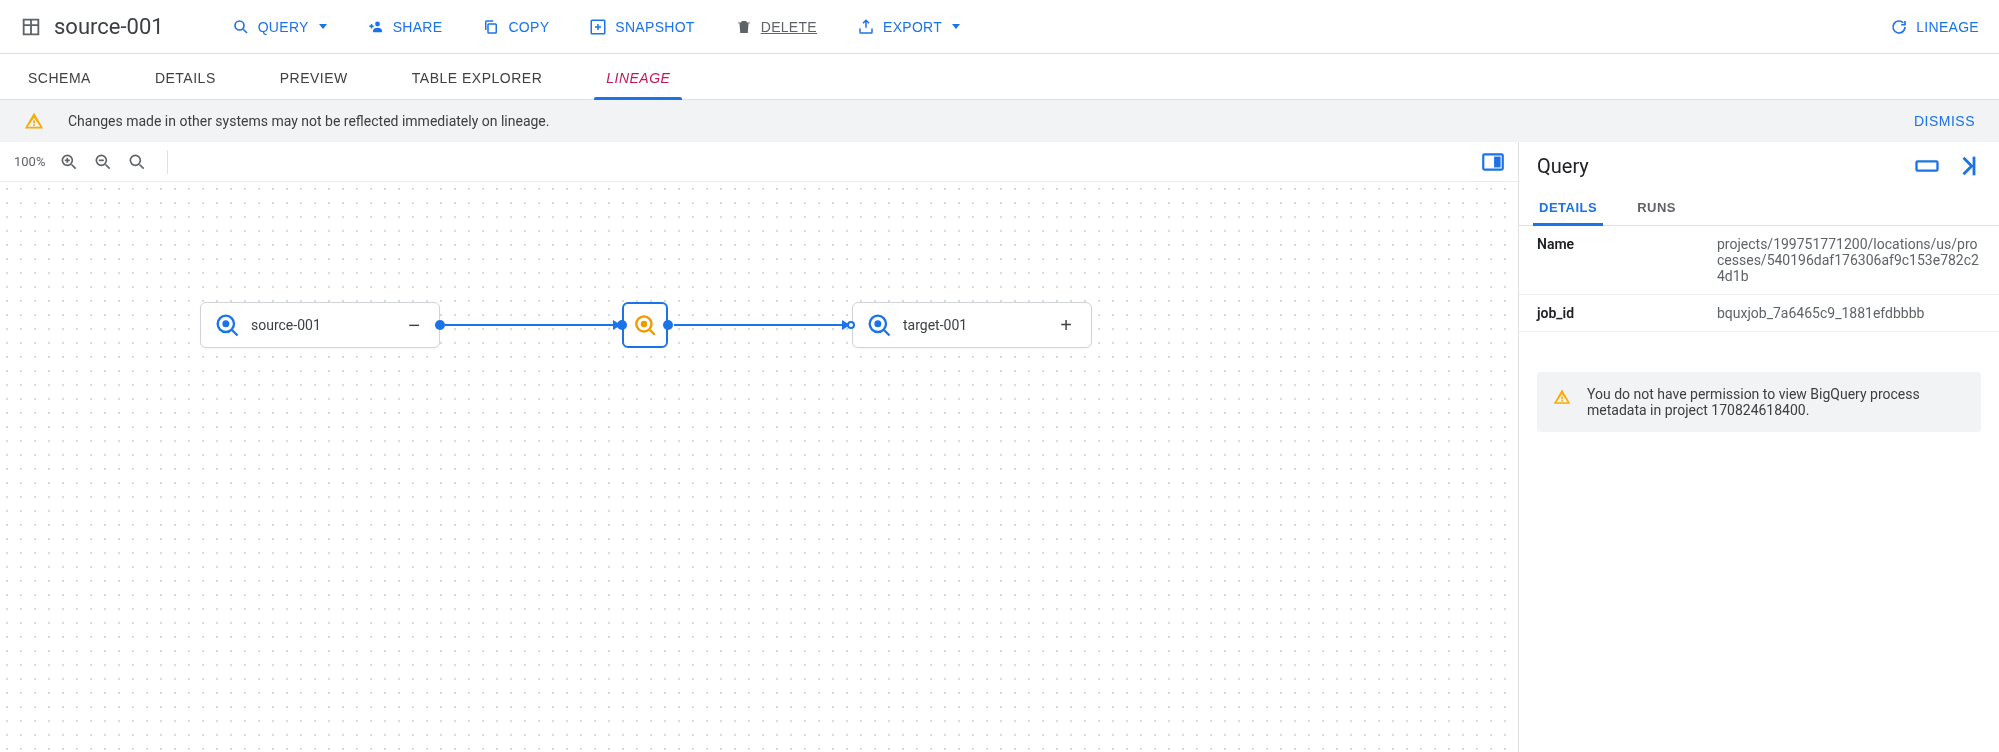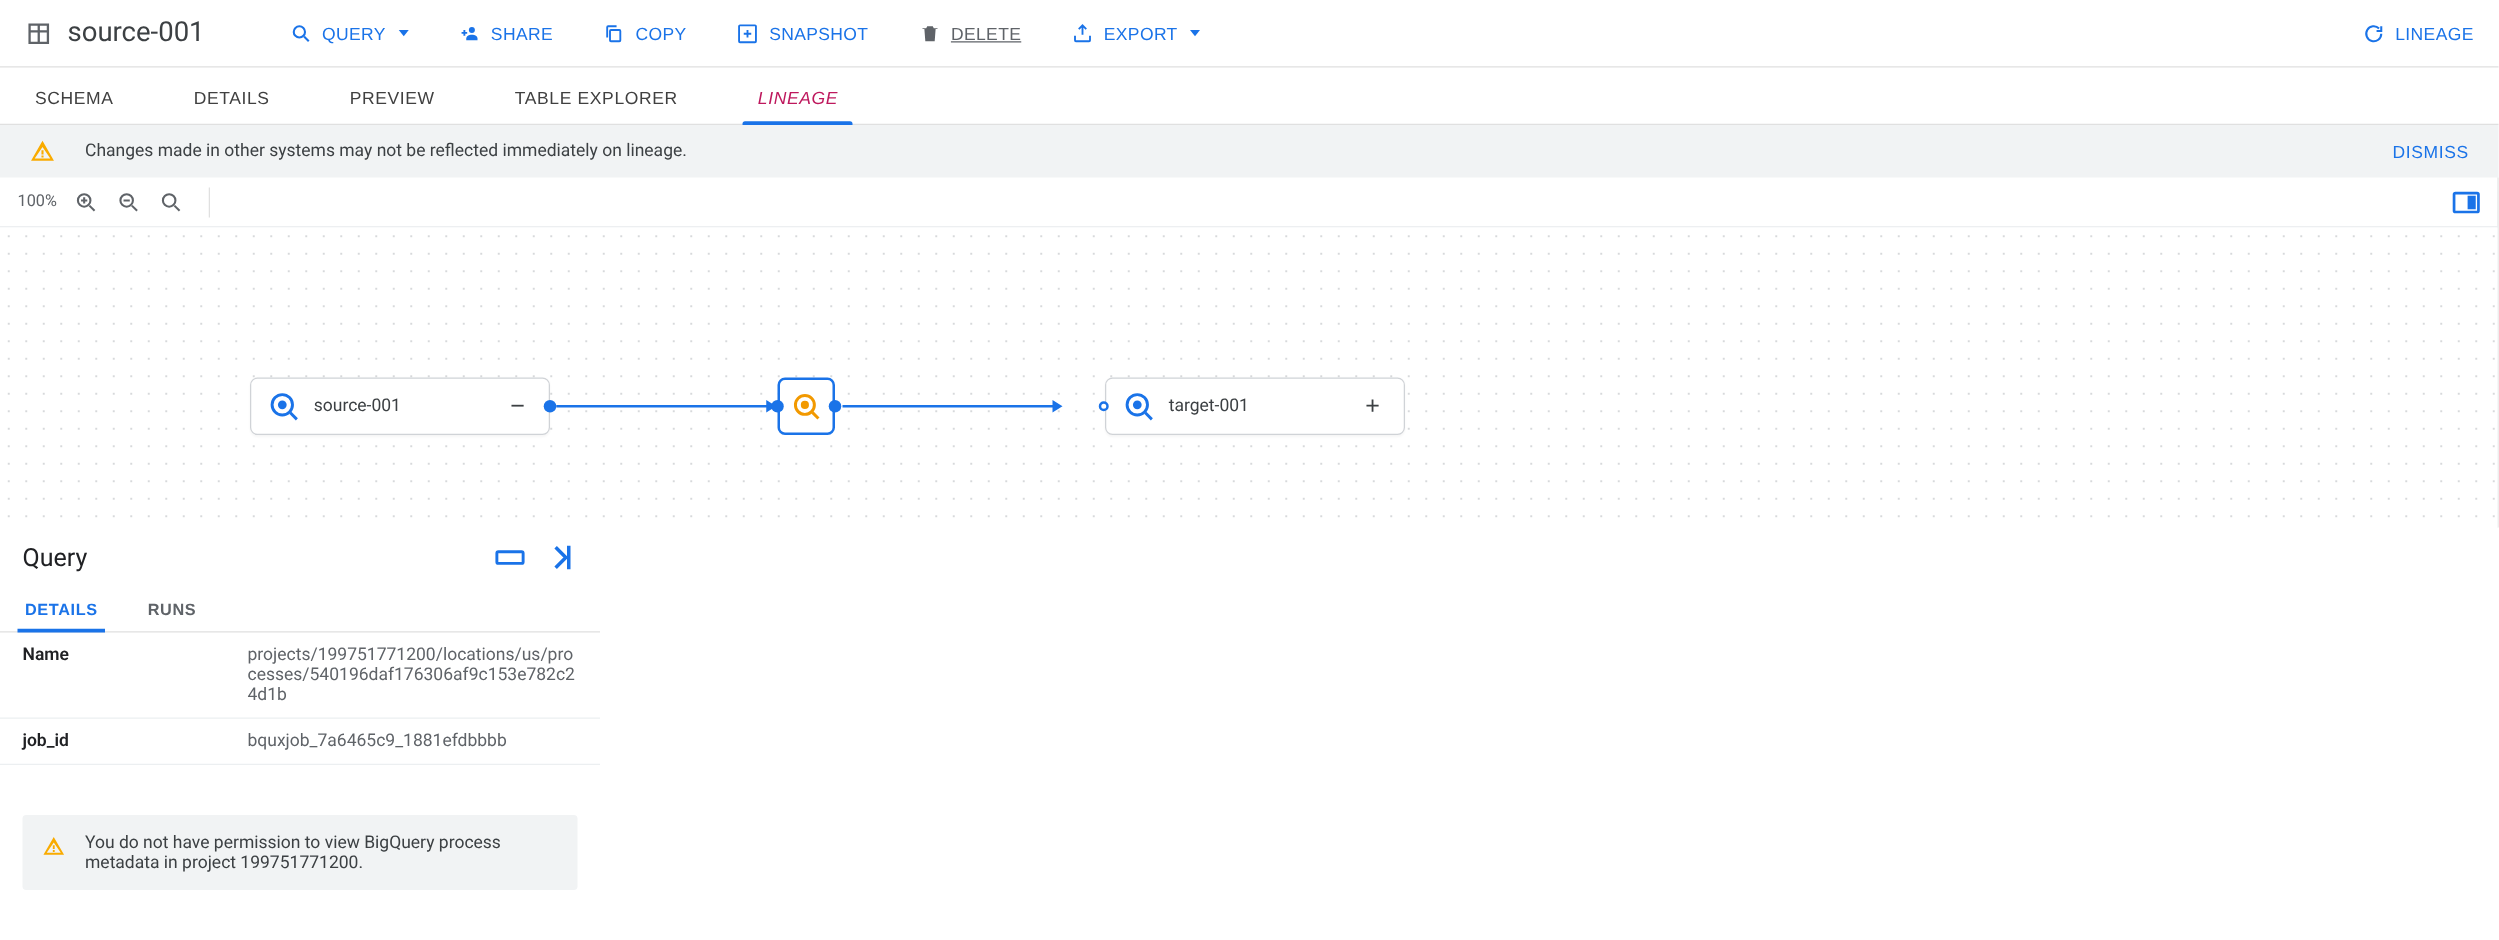--- a/index.html
+++ b/index.html
@@ -23,21 +23,21 @@
   .tab { font-size:14px; font-weight:500; letter-spacing:.5px; color:#404040; padding:13px 4px 13px 4px; cursor:pointer; border:none; background:none; position:relative; }
   .tab.active { color:#be185d;font-style:italic; }
   .tab.active::after { content:""; position:absolute; left:-8px; right:-8px; bottom:-1px; height:3px; background:#1a73e8; border-radius:2px 2px 0 0;}
 
   
   .banner { display:flex; align-items:center; height:42px; padding:0 24px; background:#f1f3f4; font-size:14px; color:#3c4043; }
   .banner .warn-icon { color:#f9ab00; margin-right:24px; width:20px; height:20px; }
   .banner .dismiss { margin-left:auto; color:#1a73e8; font-weight:500; letter-spacing:.5px; cursor:pointer; background:none; border:none; font-size:14px;}
 
   
-  .main { display:flex; height:calc(752px - 54px - 46px - 42px);flex-direction:column; }
+  .main { display:flex; height:calc(752px - 54px - 46px - 42px); }
   .canvas-pane { flex:1; position:relative; border-right:1px solid #e0e0e0; }
   .zoom-bar { display:flex; align-items:center; height:40px; padding:0 14px; gap:14px; border-bottom:1px solid #e8eaed; font-size:13px; color:#5f6368; position:relative; }
   .zoom-bar .sep { width:1px; height:24px; background:#e0e0e0; margin:0 6px; }
   .zoom-btn { width:20px; height:20px; color:#5f6368; cursor:pointer; display:flex; align-items:center; justify-content:center; background:none; border:none; }
   .panel-toggle { position:absolute; right:12px; top:8px; width:26px; height:24px; color:#1a73e8; cursor:pointer; display:flex; align-items:center; justify-content:center; background:none; border:none;}
 
   
   .canvas { position:absolute; left:0; right:0; top:40px; bottom:0;
     background:#fff;
     background-image: radial-gradient(circle, #d7d9db 1px, transparent 1px);
@@ -236,21 +236,21 @@
             <line x1="16.5" y1="16.5" x2="21" y2="21"></line>
             <circle cx="11" cy="11" r="3" fill="#f29900" stroke="none"></circle>
           </svg>
         <span class="port" style="left:-7px;"></span>
         <span class="port" style="right:-7px;"></span>
       </div>
 
       <div class="edge" style="left:674px; top:143px; width:170px;"></div>
       <span class="arrowhead" style="left:842px; top:143px;"></span>
 
-      <div class="node" style="left:884px; top:120px; width:240px;">
+      <div class="node" style="left:852px; top:120px; width:240px;">
         <span class="port" style="left:-6px; background:#fff; border:2px solid #1a73e8; width:8px; height:8px;"></span>
         <span class="icon-box">
           <svg viewBox="0 0 24 24" fill="none" stroke="#1a73e8" stroke-width="2">
               <circle cx="11" cy="11" r="7"></circle>
               <line x1="16.5" y1="16.5" x2="21" y2="21"></line>
               <circle cx="11" cy="11" r="3" fill="#1a73e8" stroke="none"></circle>
             </svg>
         </span>
         <span class="label">target-001</span>
         <div style="flex:1"></div>
@@ -290,16 +290,16 @@
         <td class="kv-val">bquxjob_7a6465c9_1881efdbbbb</td>
       </tr>
     </tbody>
       </table>
     <div class="perm-warning">
       <span class="warn-icon">
         <svg viewBox="0 0 24 24" fill="currentColor">
             <path d="M12 2 1 21h22L12 2zm0 6 7.5 11h-15L12 8zm-1 3v4h2v-4h-2zm0 5v2h2v-2h-2z"></path>
           </svg>
       </span>
-      <span>You do not have permission to view BigQuery process metadata in project 199751771200.</span>
+      <span>You do not have permission to view BigQuery process metadata in project 170824618400.</span>
     </div>
   </div>
 </div>
 
 </body></html>

